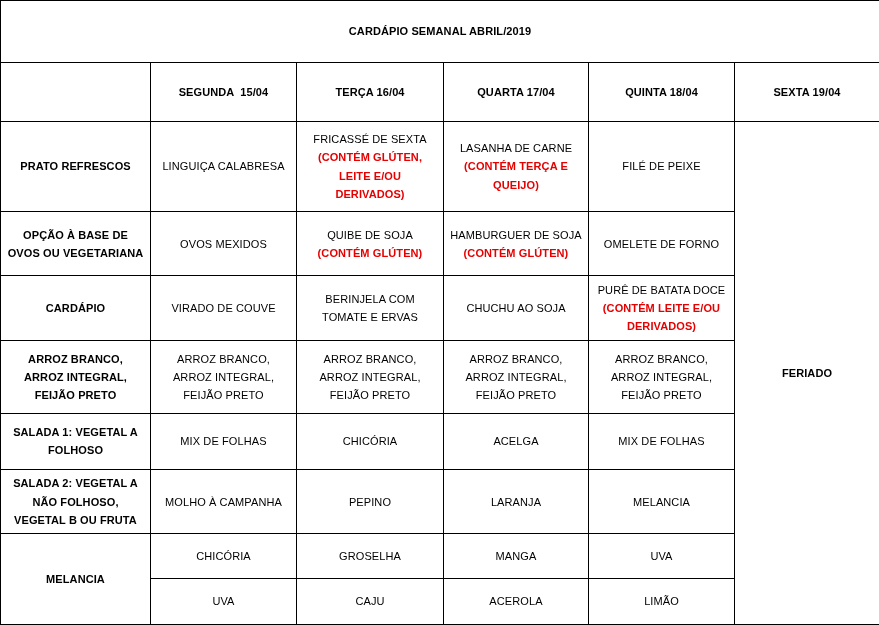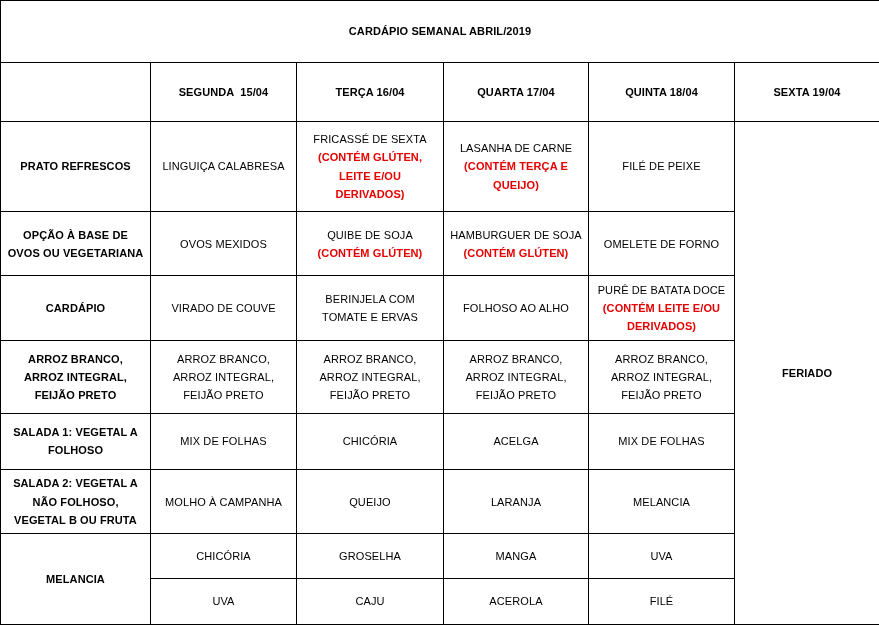--- a/index.html
+++ b/index.html
@@ -101,21 +101,21 @@
 
     <tr style="height:63px">
       <td class="row-header">CARDÁPIO</td>
       <td>
         <span class="cell-main">VIRADO DE COUVE</span>
       </td>
       <td>
         <span class="cell-main">BERINJELA COM TOMATE E ERVAS</span>
       </td>
       <td>
-        <span class="cell-main">FOLHOSO AO ALHO</span>
+        <span class="cell-main">CHUCHU AO SOJA</span>
       </td>
       <td>
         <span class="cell-main">PURÊ DE BATATA DOCE</span>
         <span class="cell-allergen" style="color:#e60000">(CONTÉM LEITE E/OU DERIVADOS)</span>
       </td>
     </tr>
 
     <tr style="height:70px">
       <td class="row-header">ARROZ BRANCO, ARROZ INTEGRAL, FEIJÃO PRETO</td>
       <td>
@@ -147,21 +147,21 @@
         <span class="cell-main">MIX DE FOLHAS</span>
       </td>
     </tr>
 
     <tr style="height:62px">
       <td class="row-header">SALADA 2: VEGETAL A NÃO FOLHOSO, VEGETAL B OU FRUTA</td>
       <td>
         <span class="cell-main">MOLHO À CAMPANHA</span>
       </td>
       <td>
-        <span class="cell-main">QUEIJO</span>
+        <span class="cell-main">PEPINO</span>
       </td>
       <td>
         <span class="cell-main">LARANJA</span>
       </td>
       <td>
         <span class="cell-main">MELANCIA</span>
       </td>
     </tr>
 
     <tr style="height:43px">
@@ -184,18 +184,18 @@
       <td>
         <span class="cell-main">UVA</span>
       </td>
       <td>
         <span class="cell-main">CAJU</span>
       </td>
       <td>
         <span class="cell-main">ACEROLA</span>
       </td>
       <td>
-        <span class="cell-main">FILÉ</span>
+        <span class="cell-main">LIMÃO</span>
       </td>
     </tr>
   </tbody>
     </table>
 </div>
 
 </body></html>

